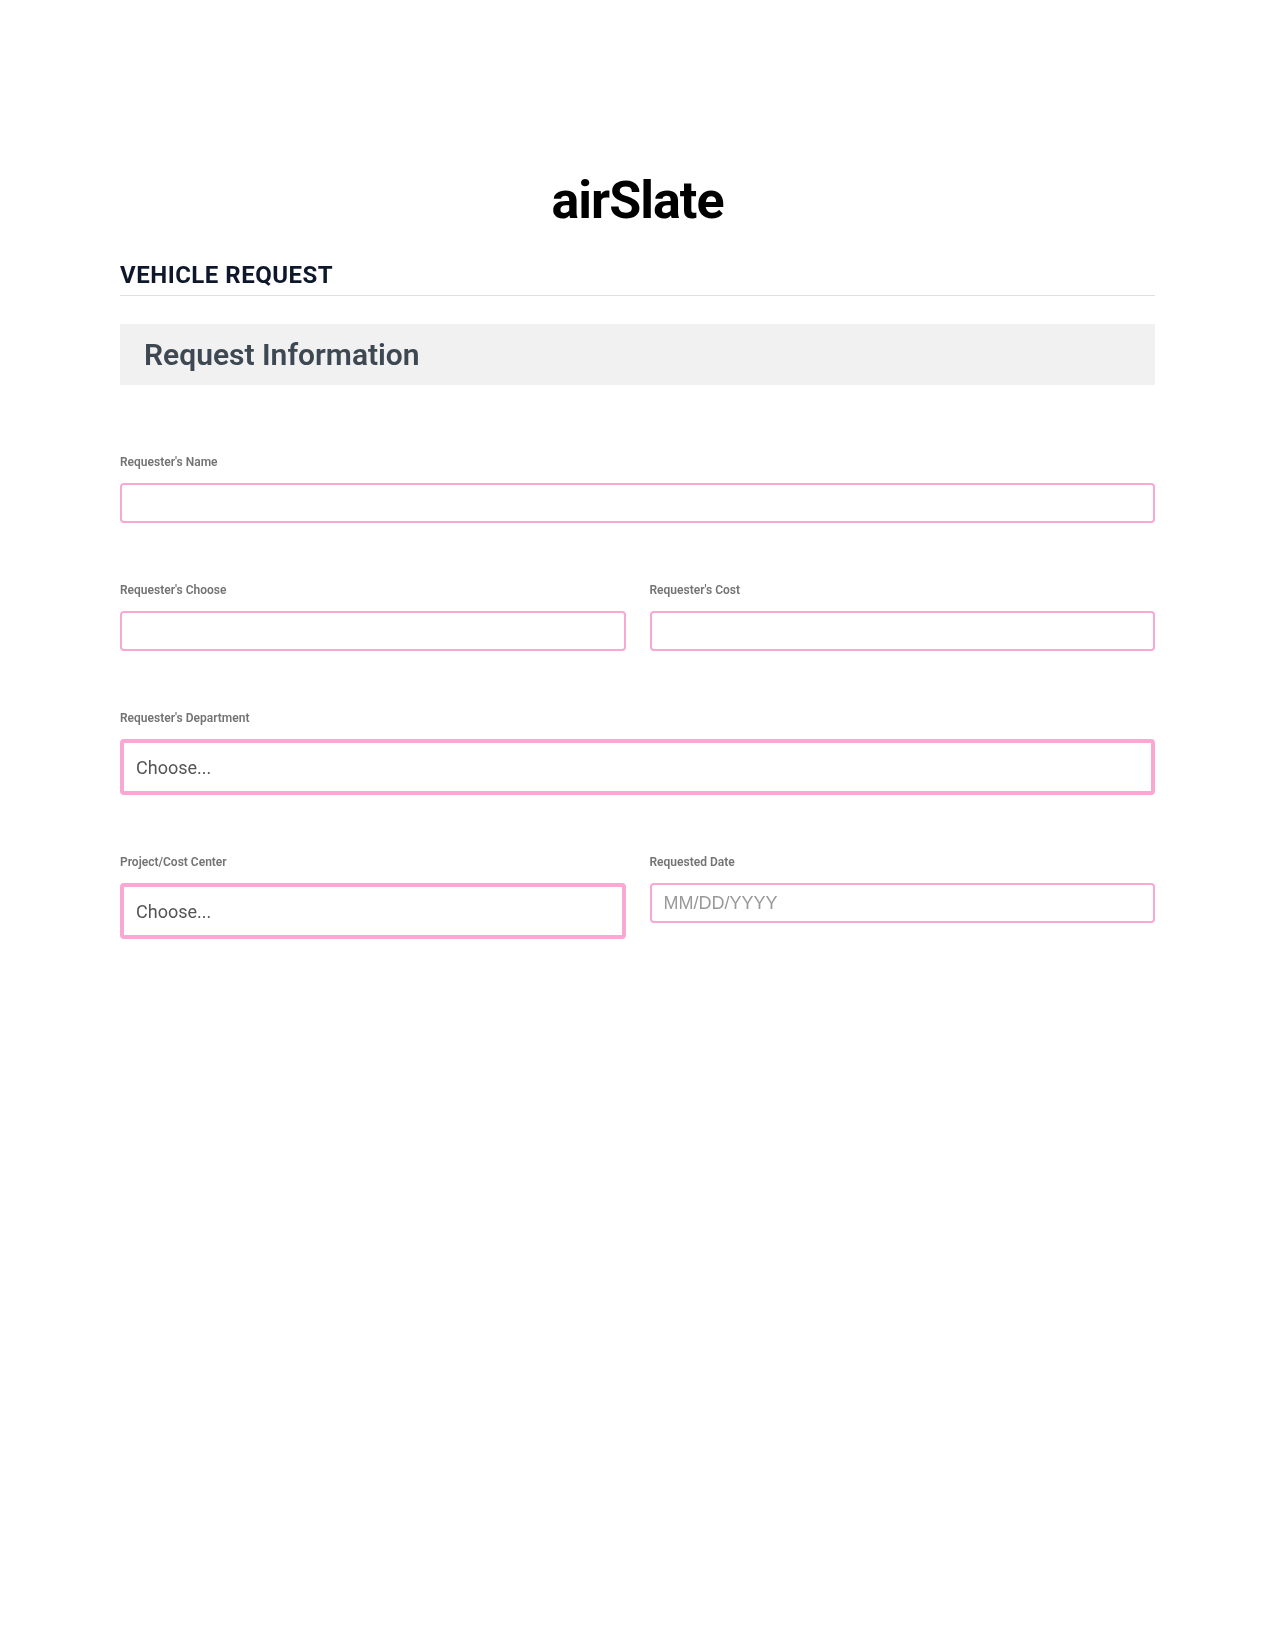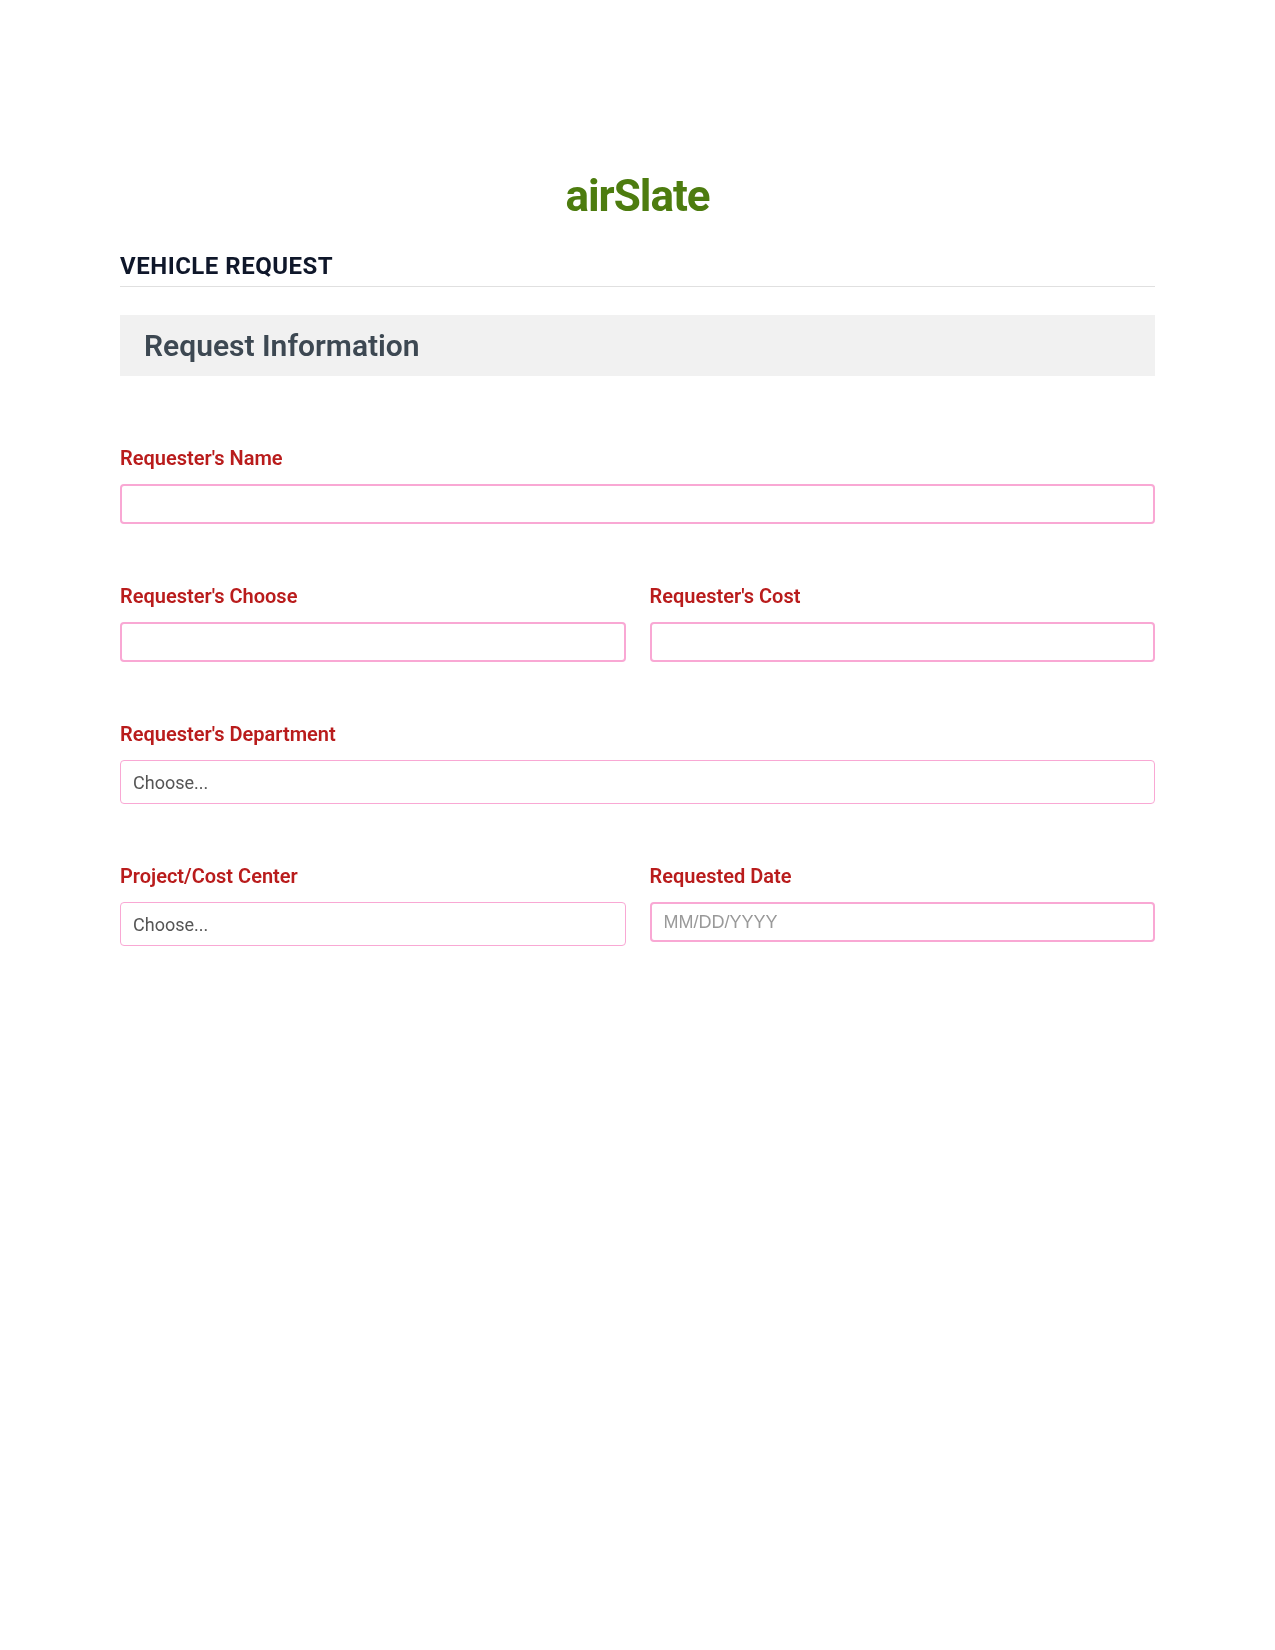--- a/index.html
+++ b/index.html
@@ -15,23 +15,23 @@
       position: relative;
     }
     .container {
       padding: 170px 120px 0 120px;
     }
     .logo {
       text-align: center;
       margin-bottom: 30px;
     }
     .logo-text {
-      font-size: 44px;
+      font-size: 52px;
       font-weight: 700;
-      color: #4d7c0f;
+      color: #000000;
       letter-spacing: -1px;
     }
     .logo-text .air {
       font-weight: 700;
     }
     .logo-text .slate {
       font-weight: 700;
     }
     .page-title {
       font-size: 24px;
@@ -66,38 +66,38 @@
       flex-direction: column;
     }
     .form-group.full {
       width: 100%;
     }
     .form-group.half {
       width: calc(50% - 12px);
       flex: 0 0 auto;
     }
     .form-label {
-      font-size: 20px;
+      font-size: 12px;
       font-weight: 600;
-      color: #b91c1c;
+      color: #737373;
       margin-bottom: 14px;
     }
     .form-input {
       height: 40px;
       border: 2px solid #f9a8d4;
       border-radius: 4px;
       padding: 0 12px;
       font-size: 18px;
       color: #333;
       background: #ffffff;
       outline: none;
     }
     .form-select {
-      height: 44px;
-      border: 1px solid #f9a8d4;
+      height: 56px;
+      border: 4px solid #f9a8d4;
       border-radius: 4px;
       padding: 0 12px;
       font-size: 18px;
       color: #555;
       background: #ffffff;
       outline: none;
       display: flex;
       align-items: center;
     }
     .form-input::placeholder {

